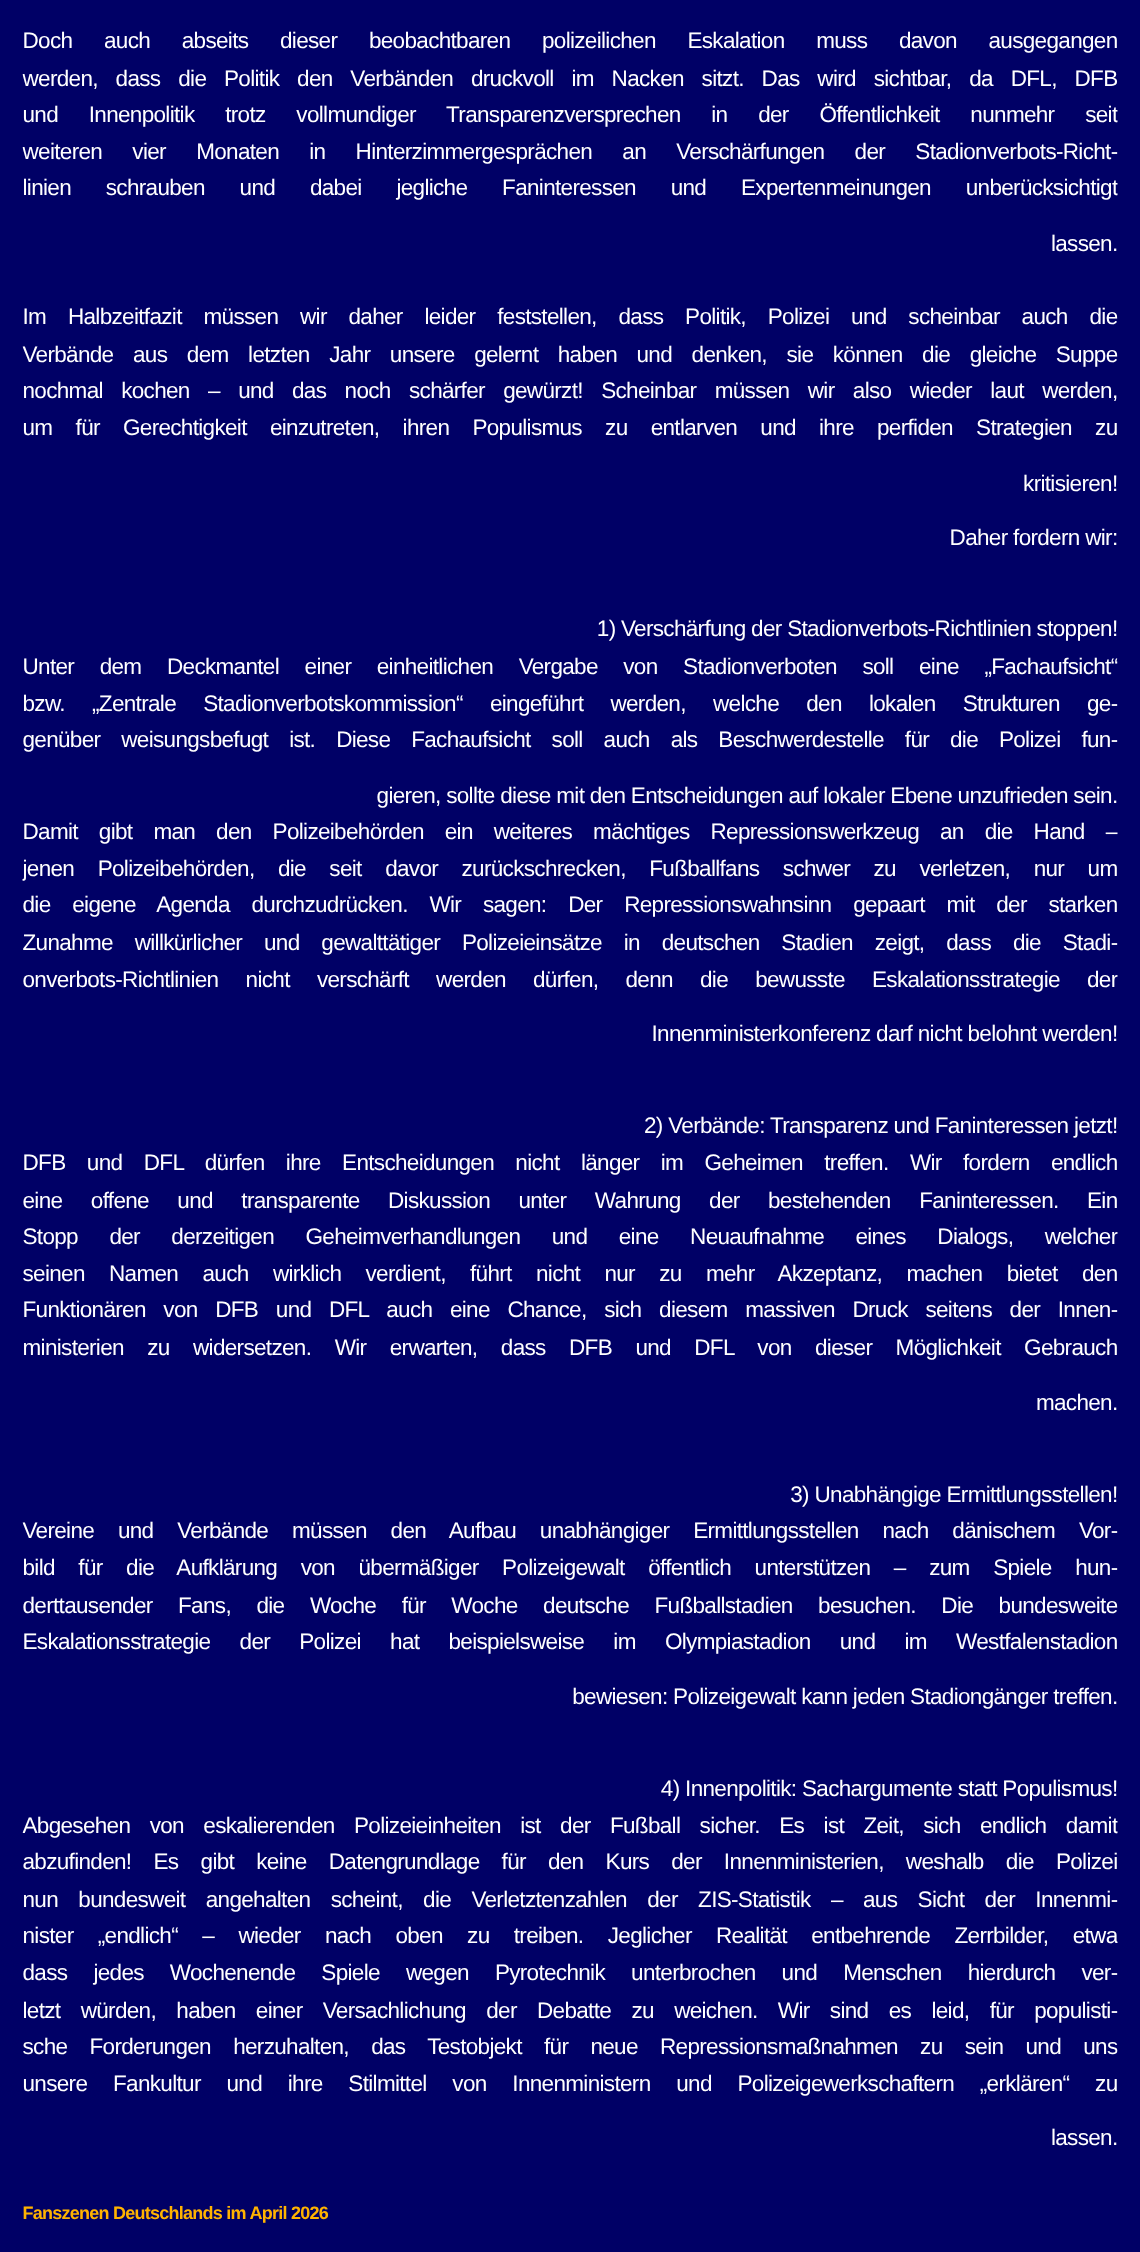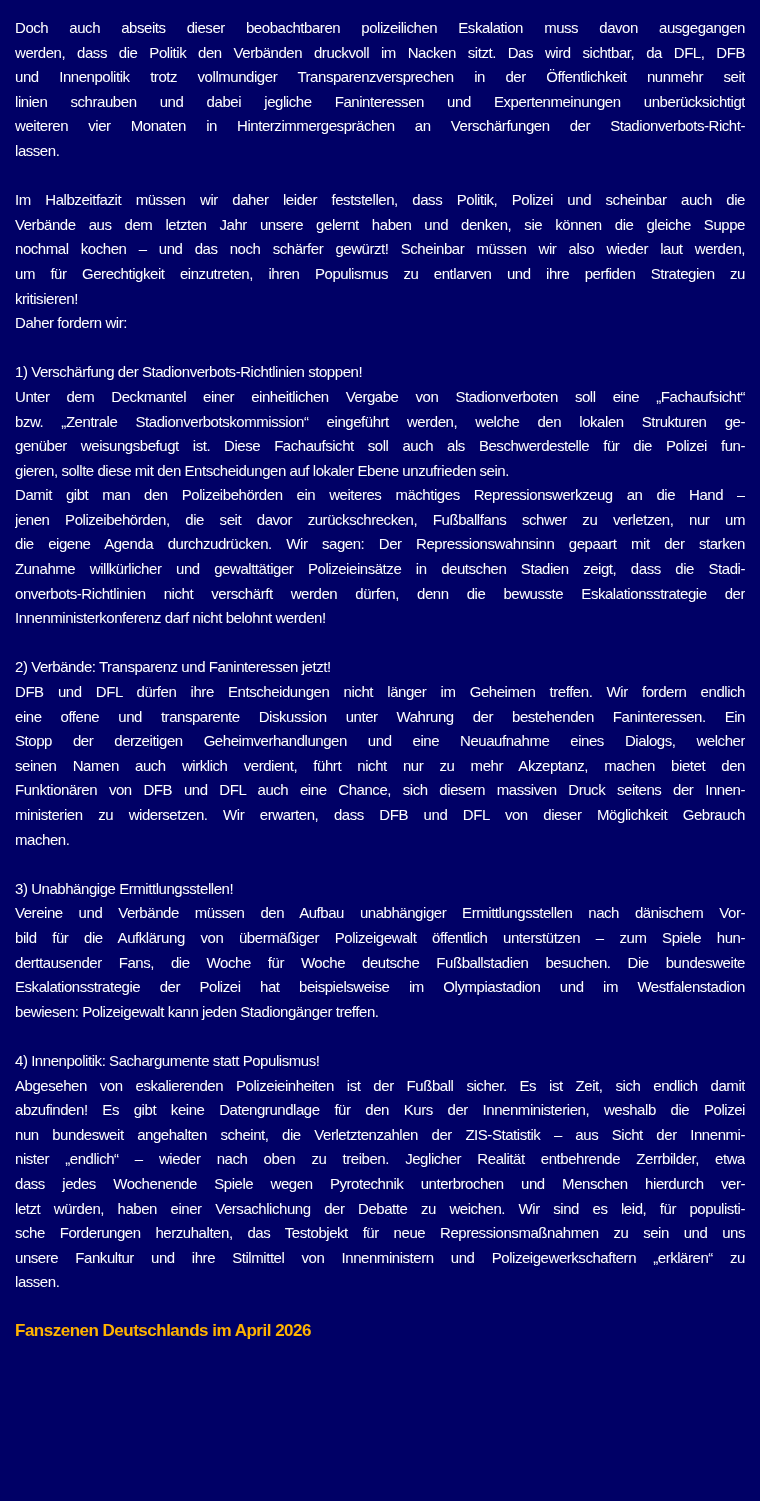--- a/index.html
+++ b/index.html
@@ -9,38 +9,38 @@
     font-family:"Liberation Sans", sans-serif;
     color:#ffffff;
   }
   .page { position:relative; padding:16px 15px; }
   .line {
     height:24.6px; line-height:24.6px;
     font-size:15px; letter-spacing:-0.45px;
     white-space:nowrap; overflow:hidden;
   }
   .line.j { text-align:justify; text-align-last:justify; }
-  .line.l { text-align:left; }
+  .line.l { text-align:right;margin-top:12px; }
   .blank { height:24.6px; }
   .sig {
-    color:#ffb300; font-weight:bold; font-size:17px; letter-spacing:-0.5px;
+    color:#ffb300; font-weight:bold; font-size:12px; letter-spacing:-0.5px;
     height:24.6px; line-height:24.6px;
   }
 </style>
 </head>
 <body>
 
 <div class="page">
   <div id="body-text">
       <div>
         <div class="line j">Doch auch abseits dieser beobachtbaren polizeilichen Eskalation muss davon ausgegangen</div>
         <div class="line j">werden, dass die Politik den Verbänden druckvoll im Nacken sitzt. Das wird sichtbar, da DFL, DFB</div>
         <div class="line j">und Innenpolitik trotz vollmundiger Transparenzversprechen in der Öffentlichkeit nunmehr seit</div>
+        <div class="line j">weiteren vier Monaten in Hinterzimmergesprächen an Verschärfungen der Stadionverbots-Richt-</div>
         <div class="line j">linien schrauben und dabei jegliche Faninteressen und Expertenmeinungen unberücksichtigt</div>
-        <div class="line j">weiteren vier Monaten in Hinterzimmergesprächen an Verschärfungen der Stadionverbots-Richt-</div>
         <div class="line l">lassen.</div>
       </div>
       <div class="blank"></div>
       <div>
         <div class="line j">Im Halbzeitfazit müssen wir daher leider feststellen, dass Politik, Polizei und scheinbar auch die</div>
         <div class="line j">Verbände aus dem letzten Jahr unsere gelernt haben und denken, sie können die gleiche Suppe</div>
         <div class="line j">nochmal kochen – und das noch schärfer gewürzt! Scheinbar müssen wir also wieder laut werden,</div>
         <div class="line j">um für Gerechtigkeit einzutreten, ihren Populismus zu entlarven und ihre perfiden Strategien zu</div>
         <div class="line l">kritisieren!</div>
         <div class="line l">Daher fordern wir:</div>

